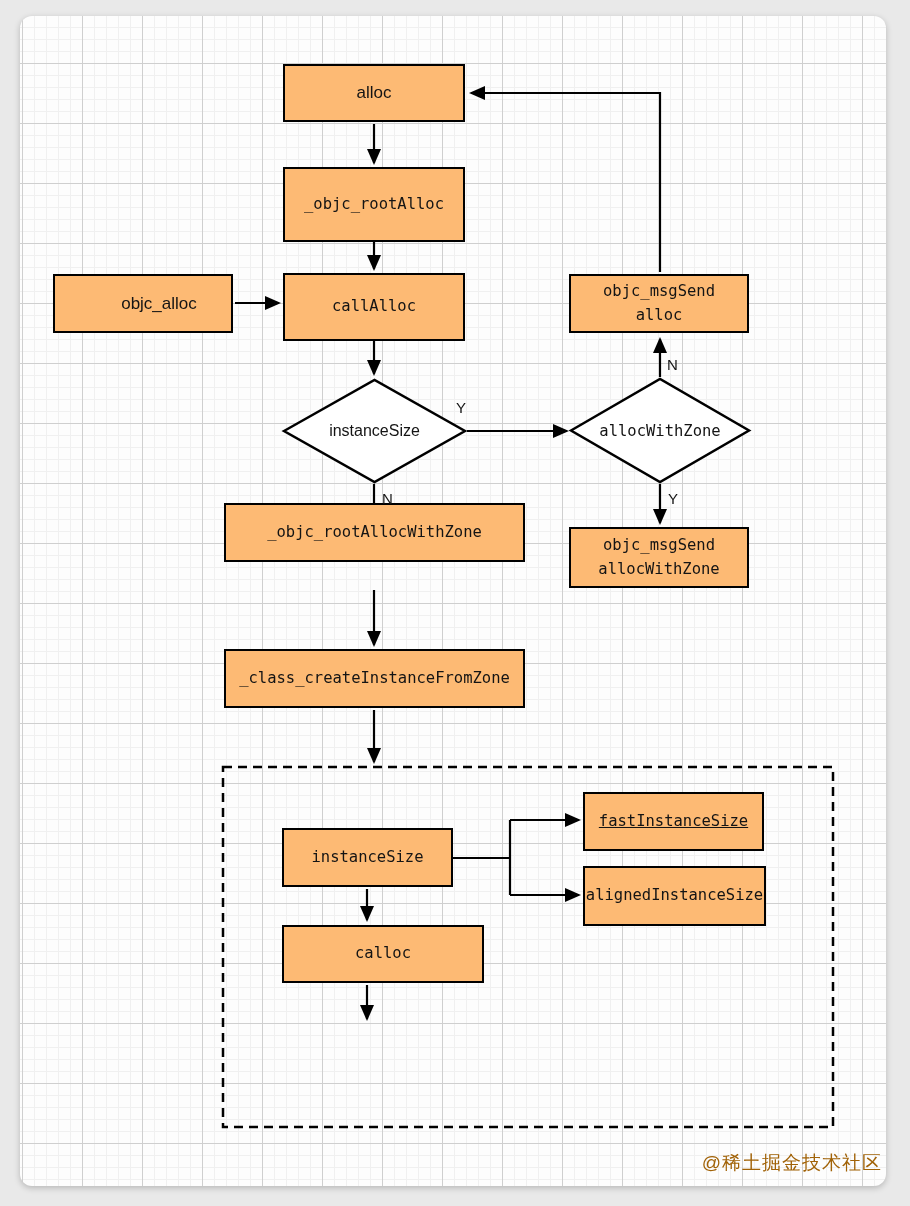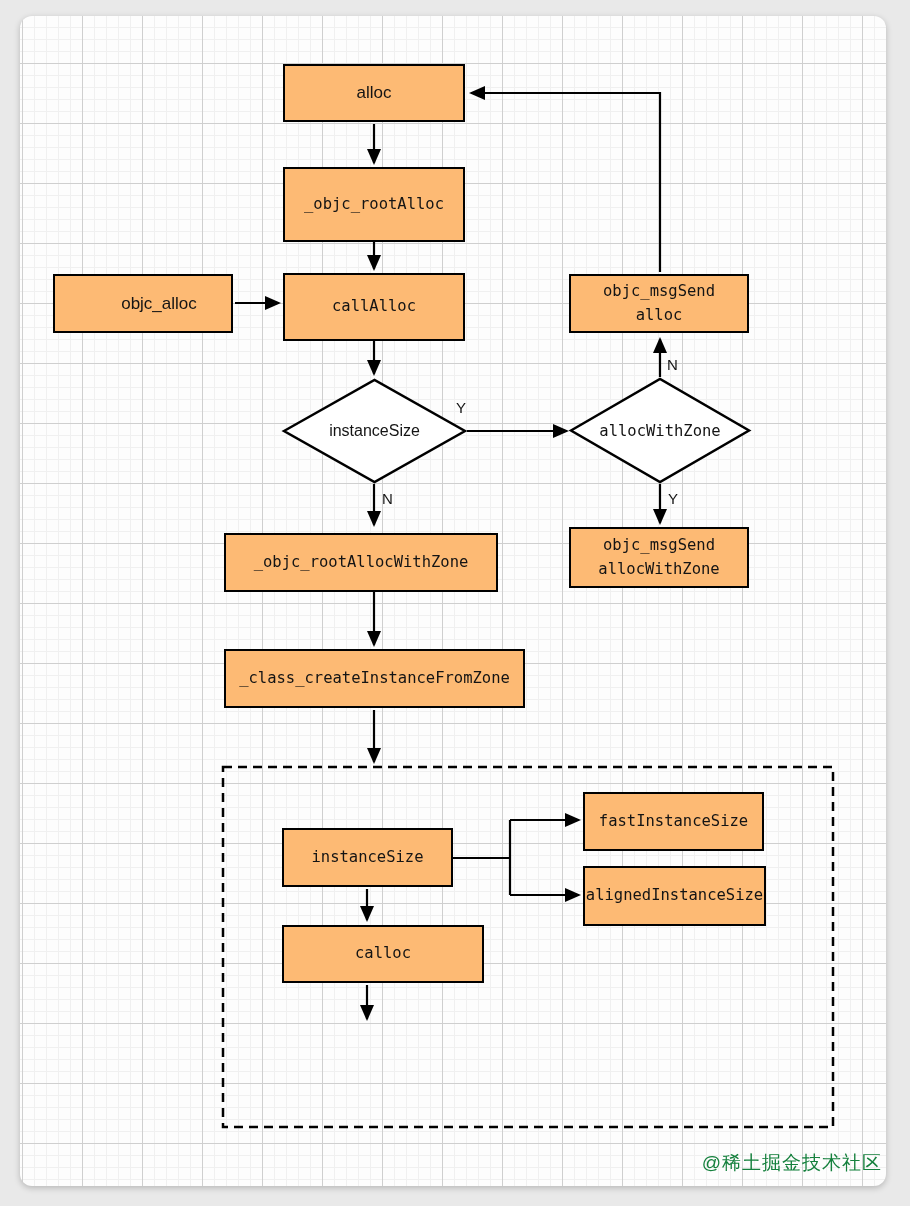--- a/index.html
+++ b/index.html
@@ -35,21 +35,21 @@
     text-align:center; color:#141414; background:transparent; white-space:pre-line;
   }
   .dlabel.mono { font-family:"DejaVu Sans Mono", monospace; font-size:15.5px; }
   .dlabel.sans { font-family:"Liberation Sans", sans-serif; font-size:16px; }
   .elabel {
     position:absolute; font-family:"Liberation Sans", sans-serif;
     font-size:15px; font-weight:500; color:#141414;
   }
   .watermark {
     position:absolute; top:1150px; right:28px;
-    font-size:19px; letter-spacing:1px; color:#15803d;
+    font-size:19px; letter-spacing:1px; color:#a16207;
     font-family:"Liberation Sans", sans-serif;
     text-align:right;
   }
 </style>
 </head>
 <body>
 
 <div class="stage">
   <div class="card"></div>
 
@@ -95,27 +95,27 @@
   <div class="node" style="left:569px; top:274px; width:180px; height:59px;">objc_msgSend
 alloc</div>
 
   <div class="dlabel sans" style="left:284px; top:380px; width:181px; height:102px;">instanceSize</div>
 
   <div class="dlabel mono" style="left:571px; top:379px; width:178px; height:103px;">allocWithZone</div>
 
   <div class="node" style="left:569px; top:527px; width:180px; height:61px;">objc_msgSend
 allocWithZone</div>
 
-  <div class="node" style="left:224px; top:533px; width:274px; height:59px;">_objc_rootAllocWithZone</div>
+  <div class="node" style="left:224px; top:503px; width:301px; height:59px;">_objc_rootAllocWithZone</div>
 
   <div class="node" style="left:282px; top:828px; width:171px; height:59px;">instanceSize</div>
 
   <div class="node" style="left:224px; top:649px; width:301px; height:59px;">_class_createInstanceFromZone</div>
 
-  <div class="node" style="left:583px; top:792px; width:181px; height:59px;">fastInstanceSize</div>
+  <div class="node" style="left:583px; top:792px; width:181px; height:59px;text-decoration:underline;">fastInstanceSize</div>
 
   <div class="node" style="left:583px; top:866px; width:183px; height:60px;">alignedInstanceSize</div>
 
   <div class="node" style="left:282px; top:925px; width:202px; height:58px;">calloc</div>
 
 
   <div class="elabel" style="left:456px; top:399px;">Y</div>
 
   <div class="elabel" style="left:382px; top:490px;">N</div>
 

